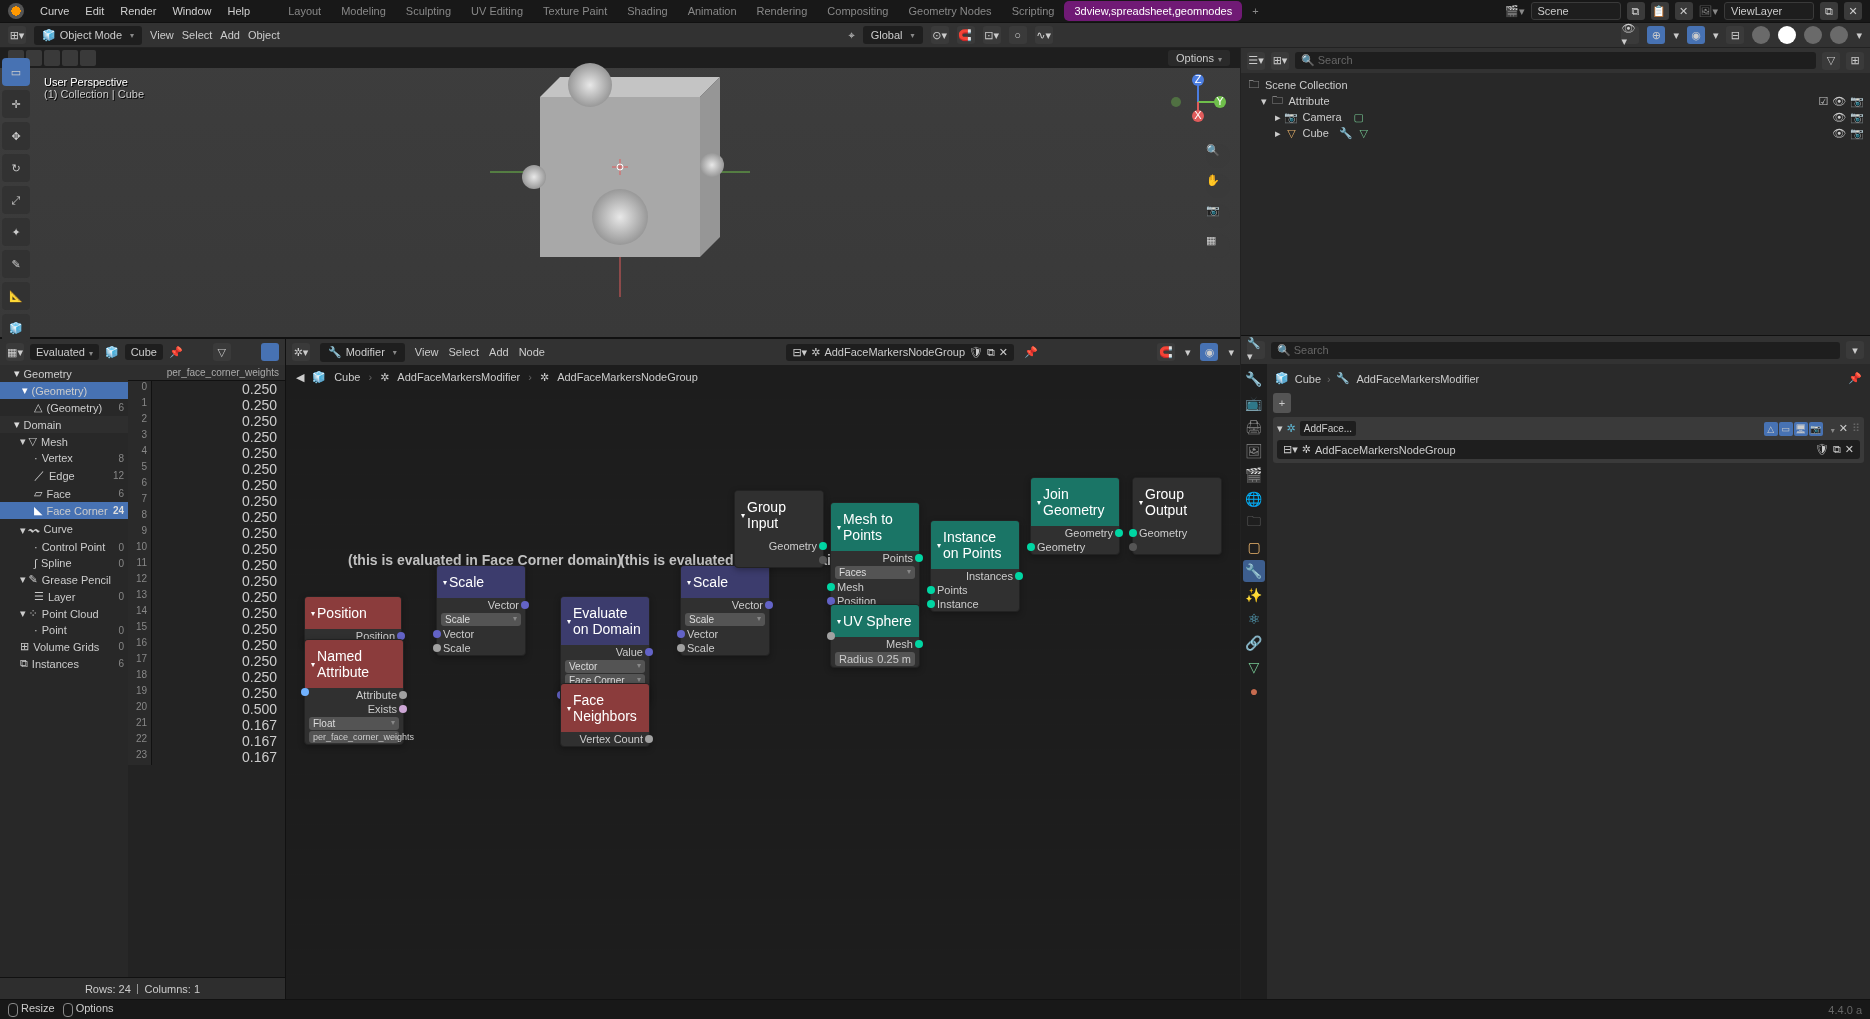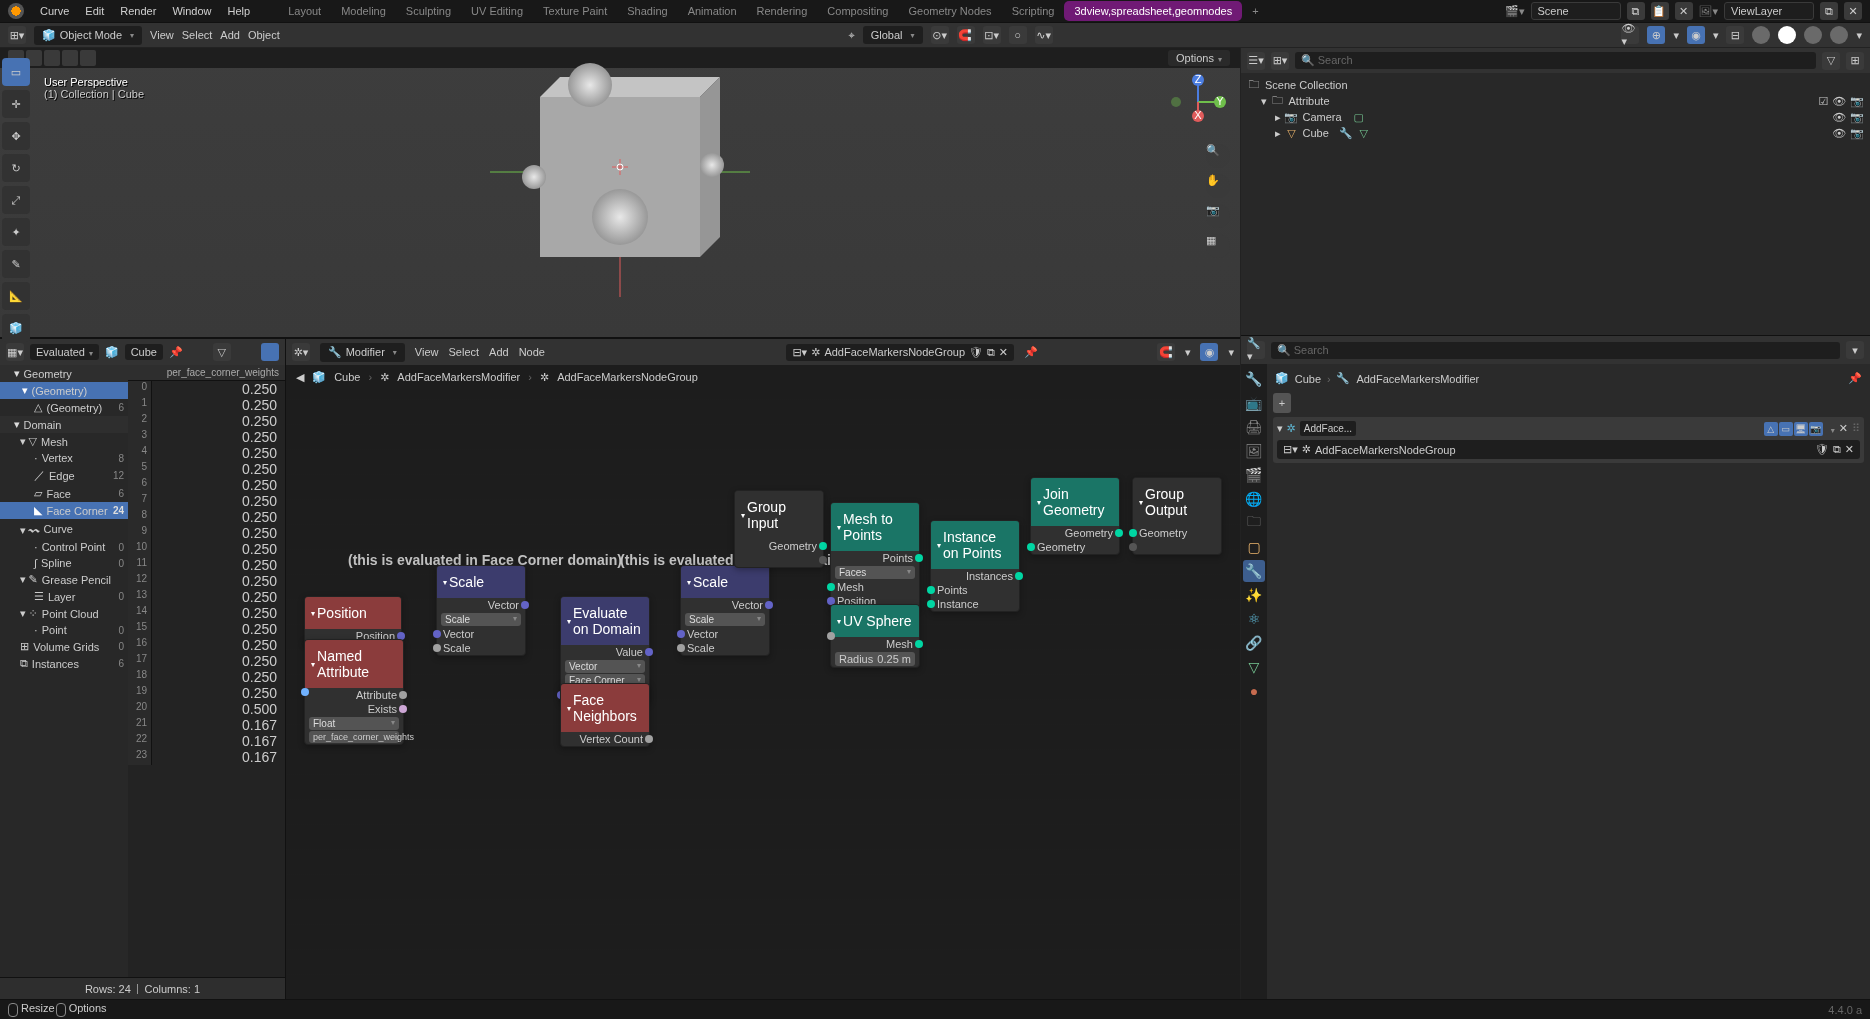--- a/index.html
+++ b/index.html
@@ -109,21 +109,21 @@
 .props-breadcrumb { padding: 4px 2px; color: #aaa; font-size: 10px; display: flex; gap: 6px; align-items: center; }
 .add-mod { background: #545454; padding: 4px; text-align: center; border-radius: 3px; margin: 4px 0; cursor: pointer; }
 .mod-panel { background: #3a3a3a; border-radius: 3px; padding: 2px; margin-bottom: 4px; }
 .mod-head { display: flex; align-items: center; gap: 4px; padding: 2px; }
 .mod-name { background: #1e1e1e; padding: 2px 4px; border-radius: 2px; flex: 0 0 56px; font-size: 10px; overflow: hidden; }
 .mod-icons { display: flex; gap: 1px; margin-left: auto; }
 .mod-icons span { width: 14px; height: 14px; background: #4772b3; border-radius: 2px; font-size: 9px; display: inline-flex; align-items: center; justify-content: center; }
 .ng-field { background: #1e1e1e; padding: 3px 6px; border-radius: 3px; margin: 2px; display: flex; align-items: center; gap: 4px; }
 .manage-row { padding: 3px 6px; color: #ccc; cursor: pointer; }
 
-.statusbar { height: 20px; background: #181818; display: flex; align-items: center; padding: 0 8px; gap: 1px; border-top: 1px solid #111; position: absolute; bottom: 0; width: 100%; }
+.statusbar { height: 20px; background: #181818; display: flex; align-items: center; padding: 0 8px; gap: 8px; border-top: 1px solid #111; position: absolute; bottom: 0; width: 100%; }
 .statusbar .ver { margin-left: auto; color: #666; }
 .mouse-ico { width: 10px; height: 14px; border: 1px solid #888; border-radius: 4px; display: inline-block; margin-right: 3px; vertical-align: middle; }
 
 .cube-render { position: absolute; left: 50%; top: 50%; transform: translate(-50%, -60%); }
 </style>
 </head>
 <body>
 
 <div class="topbar">
   <div class="logo"></div>

